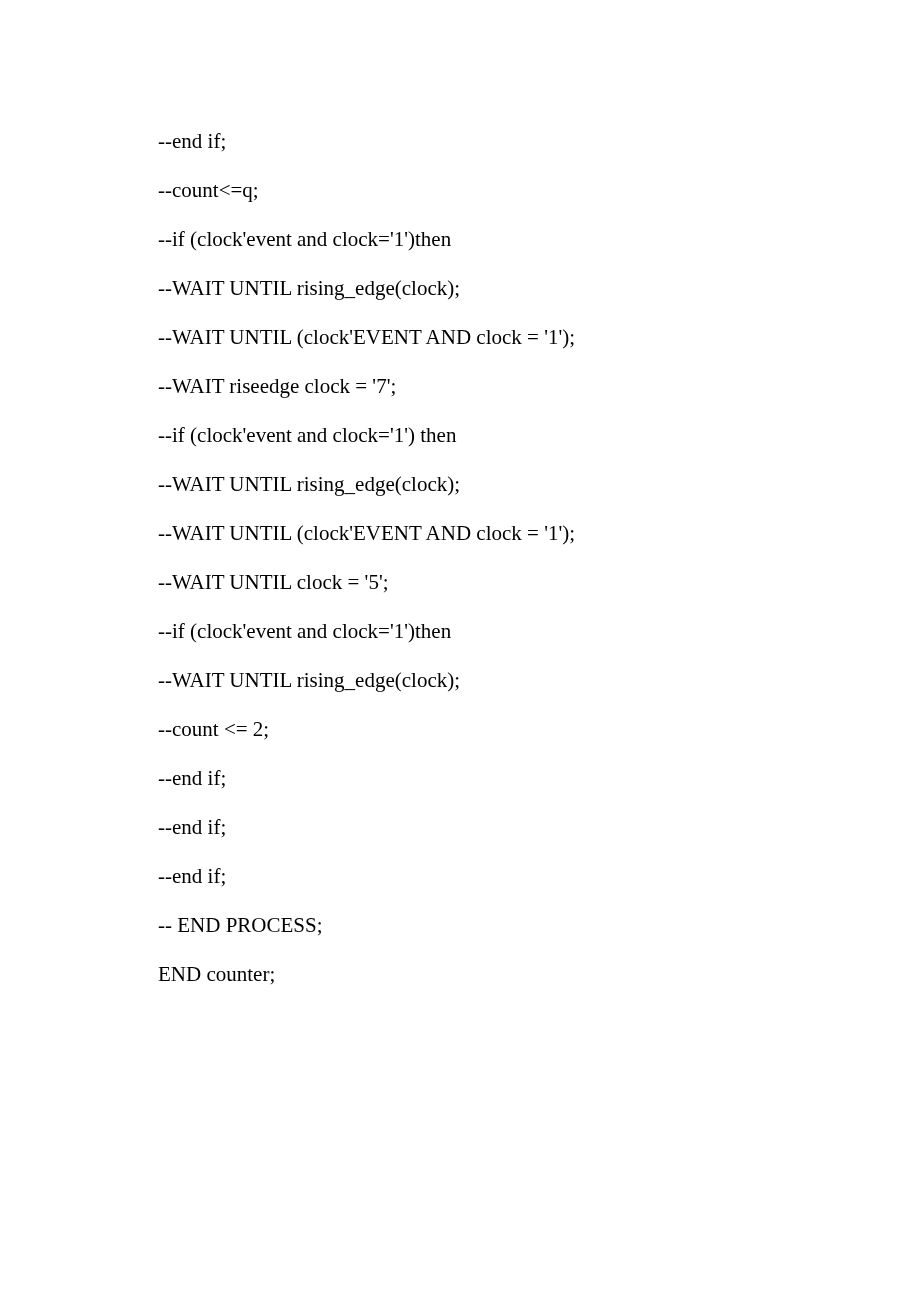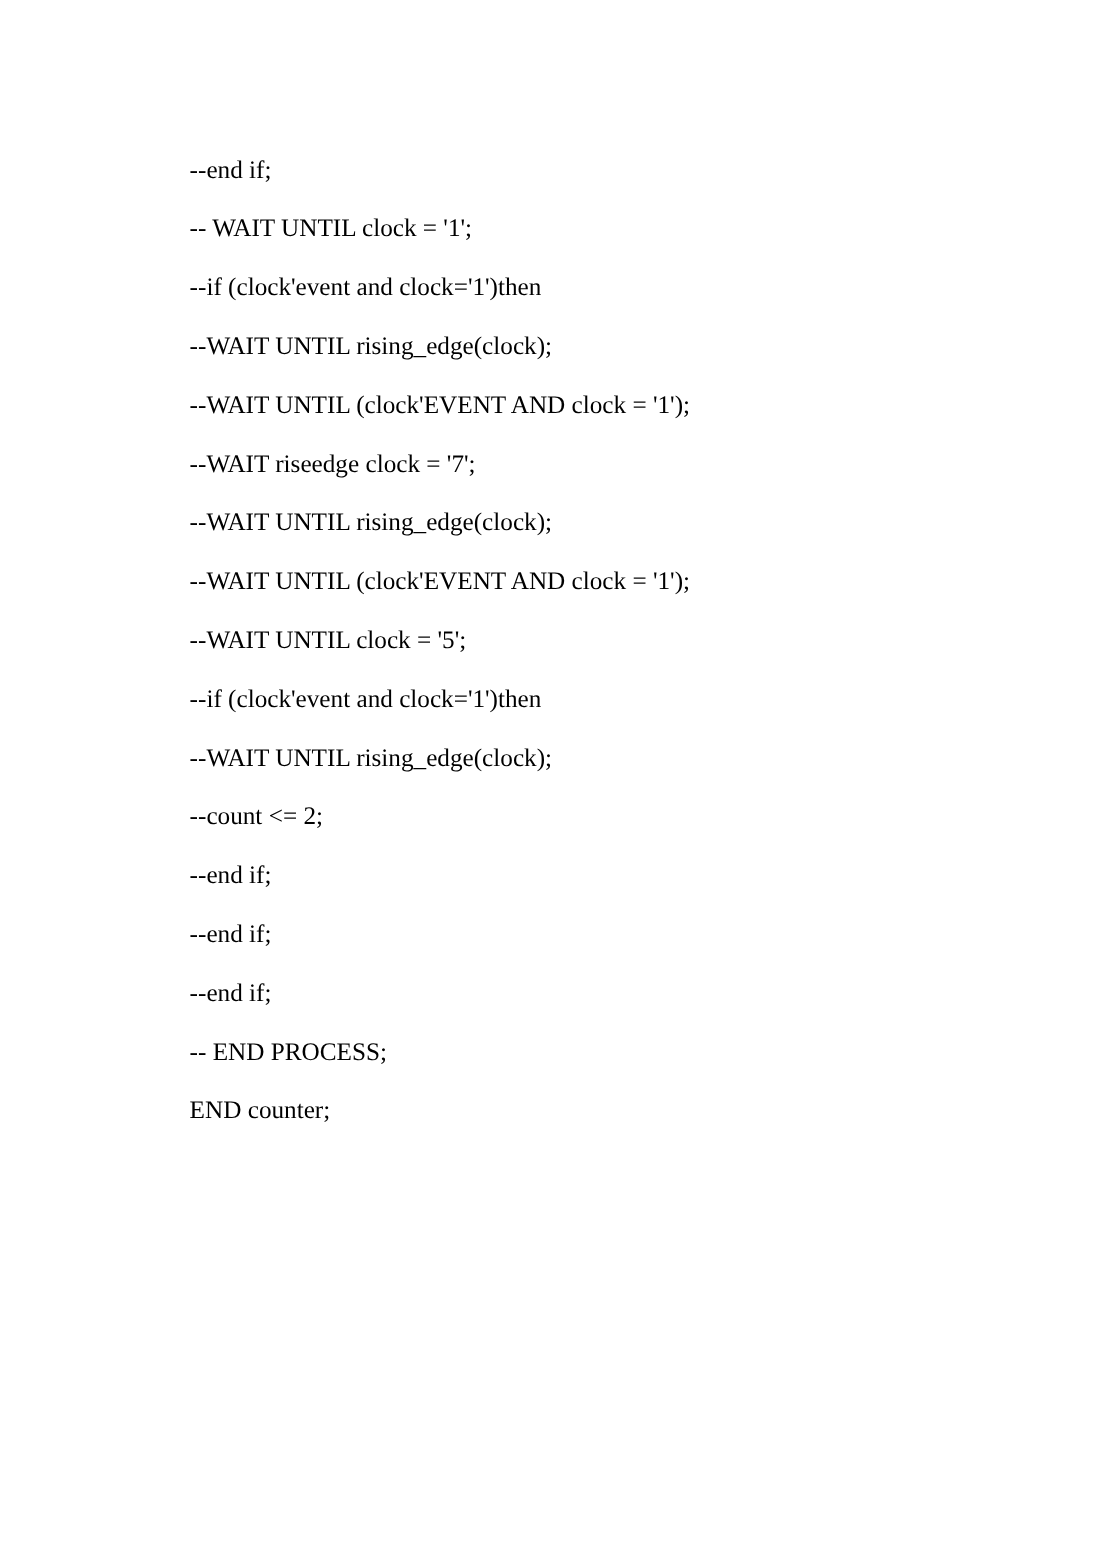--- a/index.html
+++ b/index.html
@@ -21,25 +21,26 @@
       line-height: 1.0;
       margin-bottom: 28px;
       white-space: pre;
     }
   </style>
 </head>
 <body>
 
 <div>
   <div class="code-line">--end if;</div>
-  <div class="code-line">-- WAIT UNTIL clock = '1';</div>
+  <div class="code-line">--count&lt;=q;</div>
   <div class="code-line">--if (clock'event and clock='1')then</div>
   <div class="code-line">--WAIT UNTIL rising_edge(clock);</div>
   <div class="code-line">--WAIT UNTIL (clock'EVENT AND clock = '1');</div>
   <div class="code-line">--WAIT riseedge clock = '7';</div>
+  <div class="code-line">--if (clock'event and clock='1') then</div>
   <div class="code-line">--WAIT UNTIL rising_edge(clock);</div>
   <div class="code-line">--WAIT UNTIL (clock'EVENT AND clock = '1');</div>
   <div class="code-line">--WAIT UNTIL clock = '5';</div>
   <div class="code-line">--if (clock'event and clock='1')then</div>
   <div class="code-line">--WAIT UNTIL rising_edge(clock);</div>
   <div class="code-line">--count &lt;= 2;</div>
   <div class="code-line">--end if;</div>
   <div class="code-line">--end if;</div>
   <div class="code-line">--end if;</div>
   <div class="code-line">-- END PROCESS;</div>

